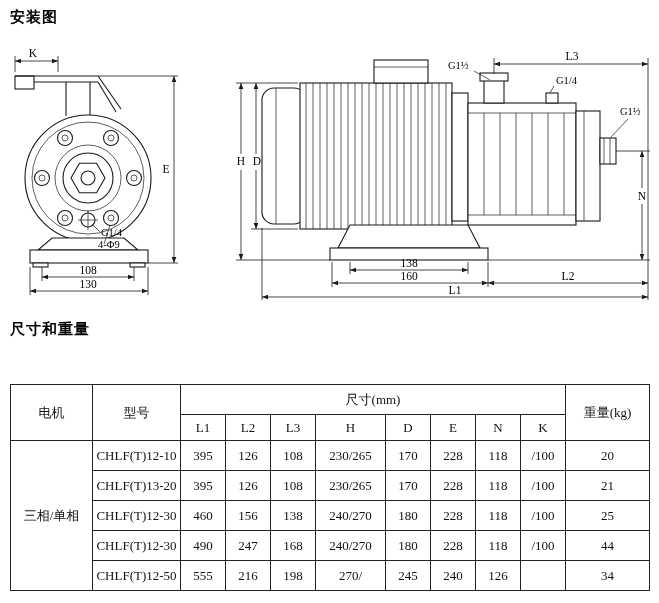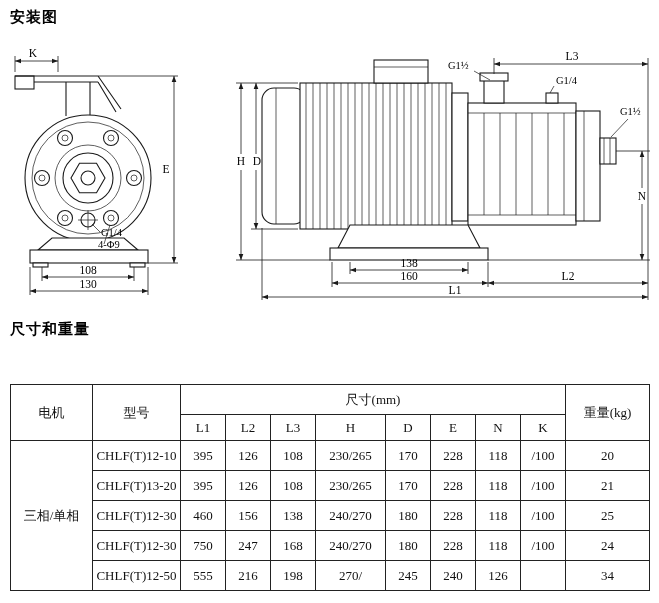--- a/index.html
+++ b/index.html
@@ -312,29 +312,29 @@
         <td>138</td>
         <td>240/270</td>
         <td>180</td>
         <td>228</td>
         <td>118</td>
         <td>/100</td>
         <td>25</td>
       </tr>
       <tr>
         <td>CHLF(T)12-30</td>
-        <td>750</td>
+        <td>490</td>
         <td>247</td>
         <td>168</td>
         <td>240/270</td>
         <td>180</td>
         <td>228</td>
         <td>118</td>
         <td>/100</td>
-        <td>24</td>
+        <td>44</td>
       </tr>
       <tr>
         <td>CHLF(T)12-50</td>
         <td>555</td>
         <td>216</td>
         <td>198</td>
         <td>270/</td>
         <td>245</td>
         <td>240</td>
         <td>126</td>

